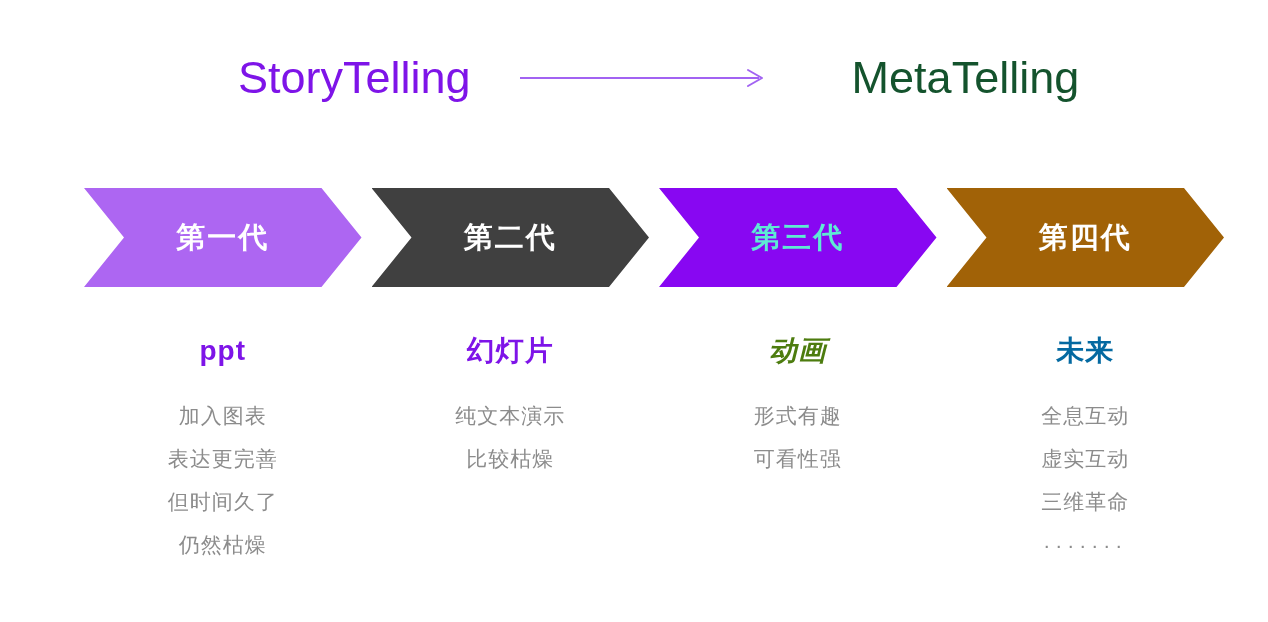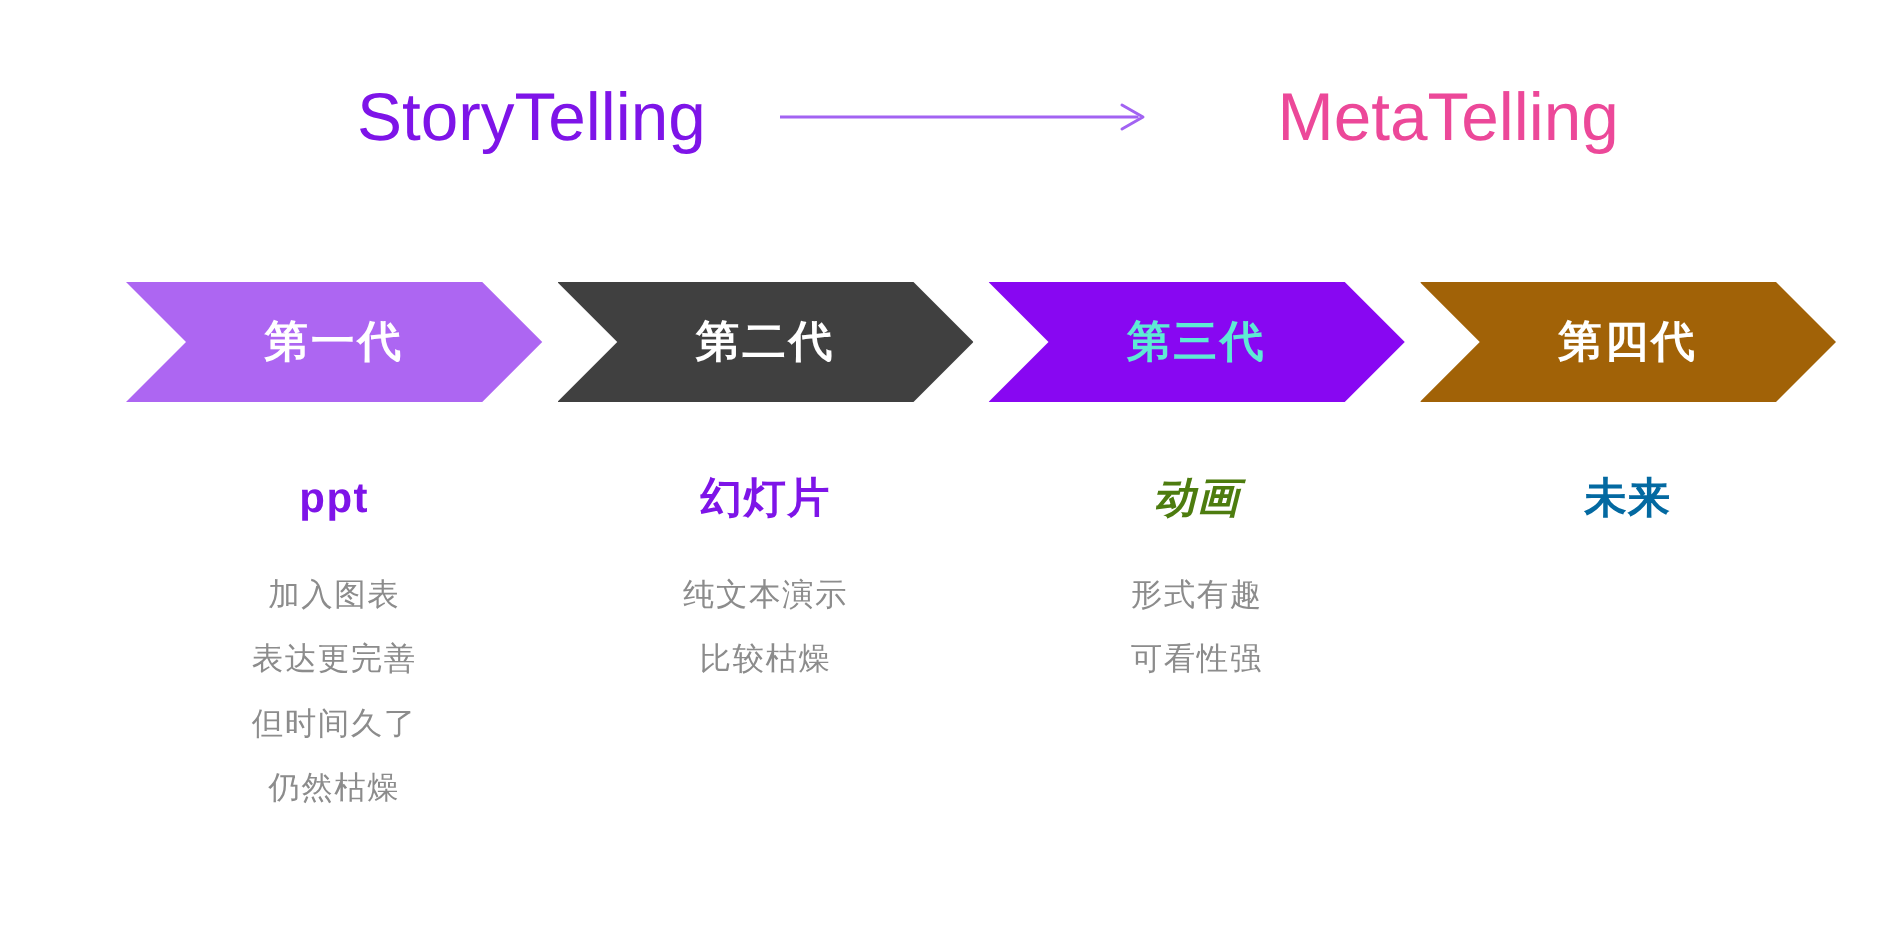--- a/index.html
+++ b/index.html
@@ -37,21 +37,21 @@
     height: 22px;
     flex: 0 0 auto;
   }
   .title-right { margin-left: 84px; }
 
   
   .chevron-row {
     display: flex;
     gap: 10px;
     margin: 84px 72px 0 56px;
-    height: 80px;
+    height: 99px;
   }
   .chevron {
     flex: 1;
     display: flex;
     align-items: center;
     justify-content: center;
     clip-path: polygon(0% 0%, calc(100% - 40px) 0%, 100% 50%, calc(100% - 40px) 100%, 0% 100%, 40px 50%);
     color: #ffffff;
     font-size: 29px;
     font-weight: 700;
@@ -88,21 +88,21 @@
 <body>
 
 <div class="slide">
 
   <div class="header">
     <div class="big-title title-left" style="color: rgb(126, 20, 232);">StoryTelling</div>
     <svg class="flow-arrow" viewBox="0 0 250 22" style="color: rgb(162, 99, 242);">
       <line x1="2" y1="11" x2="241" y2="11" stroke="currentColor" stroke-width="2"></line>
       <path d="M230 3 L244 11 L230 19" fill="none" stroke="currentColor" stroke-width="2" stroke-linecap="round" stroke-linejoin="round"></path>
     </svg>
-    <div class="big-title title-right" style="color: #ec4899;">MetaTelling</div>
+    <div class="big-title title-right" style="color: #14532d;">MetaTelling</div>
   </div>
 
   <div class="chevron-row">
     <div class="chevron" style="background: rgb(173, 102, 242); color: rgb(255, 255, 255);">
       <span>第一代</span>
     </div>
     <div class="chevron" style="background: #404040; color: rgb(255, 255, 255);">
       <span>第二代</span>
     </div>
     <div class="chevron" style="background: rgb(136, 7, 242); color: #5eead4;">
@@ -136,16 +136,22 @@
     <div class="column">
       <div class="column-title" style="color: #4d7c0f; font-style: italic;">动画</div>
       <div class="points" style="color: rgb(140, 140, 140);">
         <div>形式有趣</div>
         <div>可看性强</div>
       </div>
     </div>
 
     <div class="column">
       <div class="column-title" style="color: #0369a1; text-align: center;">未来</div>
+      <div class="points" style="color: rgb(140, 140, 140);">
+        <div>全息互动</div>
+        <div>虚实互动</div>
+        <div>三维革命</div>
+        <div class="point-dots">·······</div>
+      </div>
     </div>
 
   </div>
 </div>
 
 </body></html>

